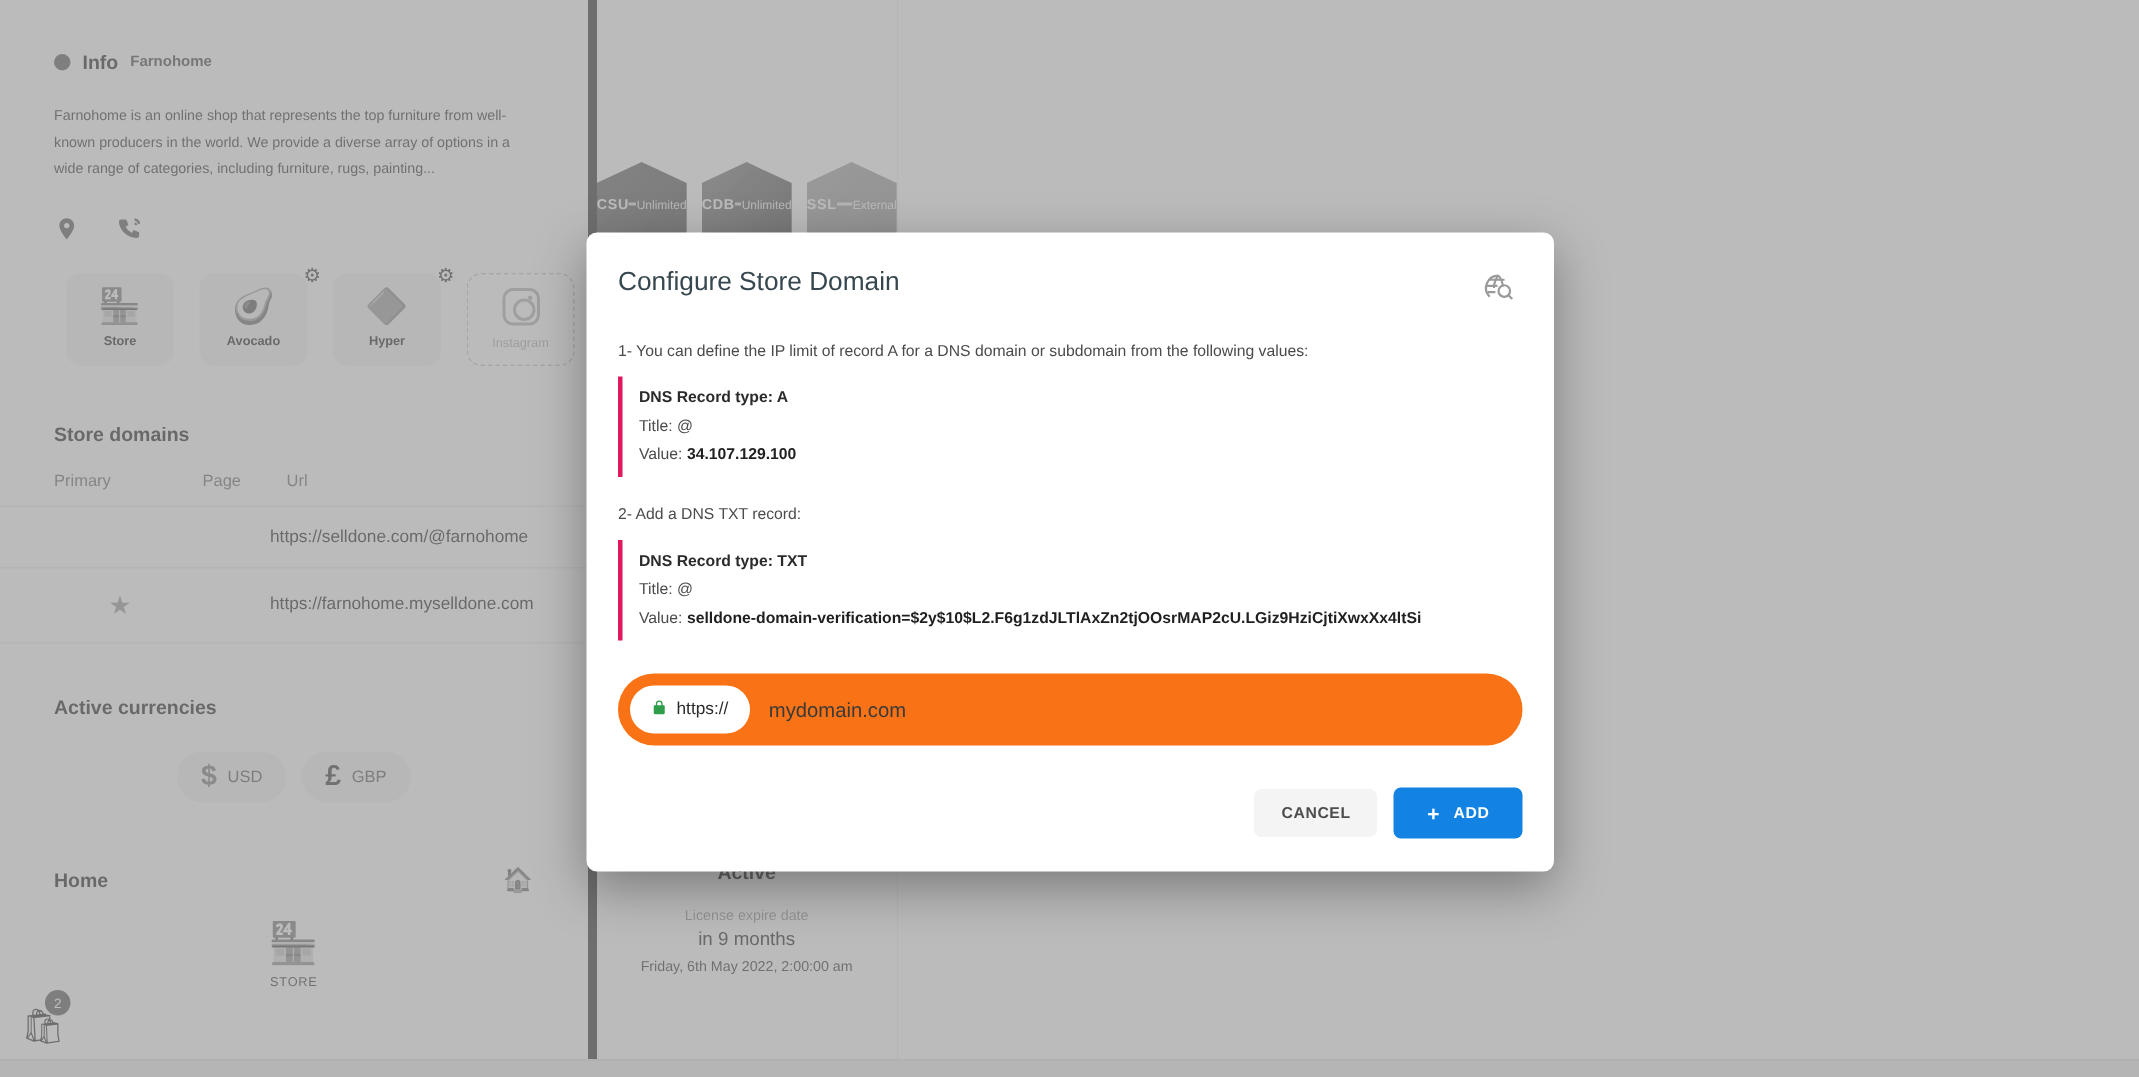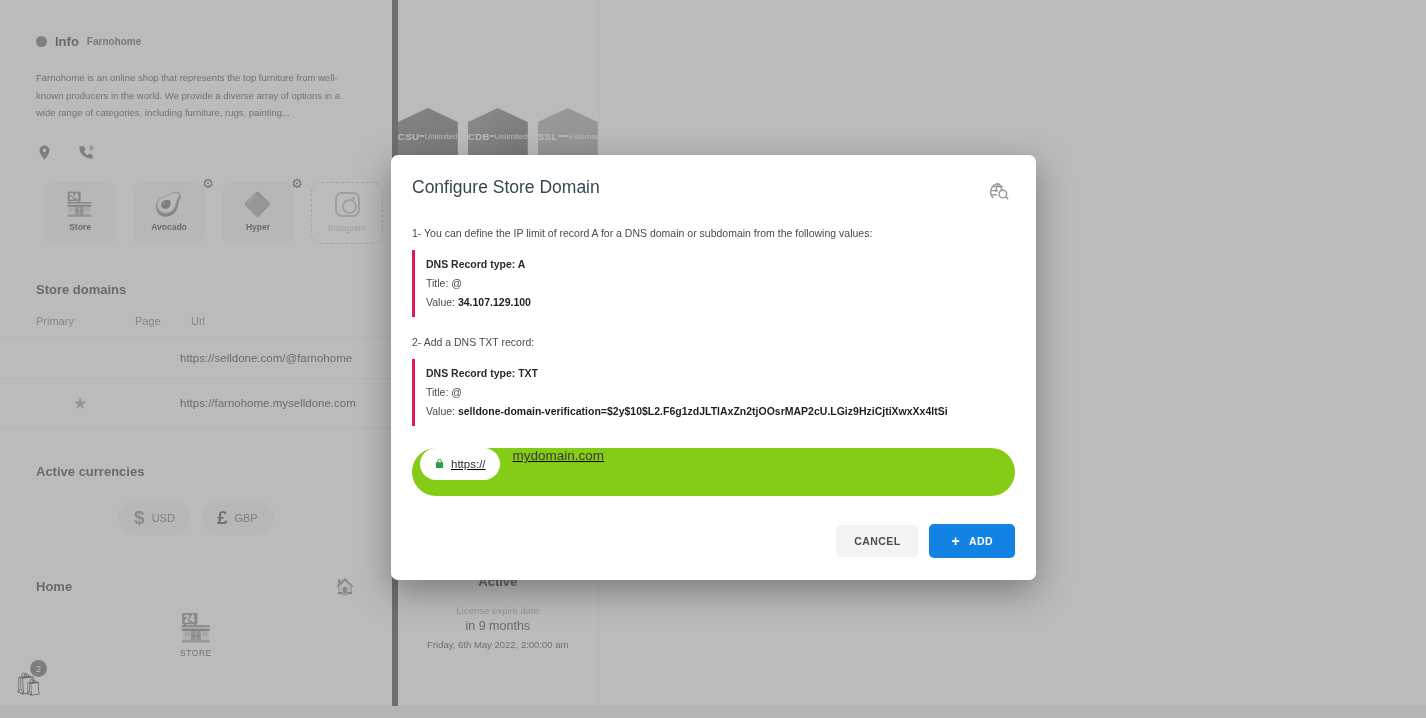--- a/index.html
+++ b/index.html
@@ -307,26 +307,25 @@
   .rc-line {
     font-size: 10.5px; color: #4b4b4b; margin-top: 7px;
   }
   .rc-line b { color: #1f1f1f; }
   .rc-val { word-break: break-all; }
 
   .step2 { margin-top: 19px; }
 
   .domain-input {
     margin: 22px 0 0 0;
-    background: #84cc16;
+    background: #f97316;
     border-radius: 26px;
     height: 48px;
-    display: flex; 
+    display: flex; align-items: center;
     padding: 0 8px;
-    text-decoration: underline;
   }
   .https-chip {
     background: #ffffff;
     border-radius: 20px;
     height: 32px;
     display: flex; align-items: center; gap: 6px;
     padding: 0 14px;
     font-size: 11.5px; color: #2b2b2b;
   }
   .lock { color: #2e9e4a; }

